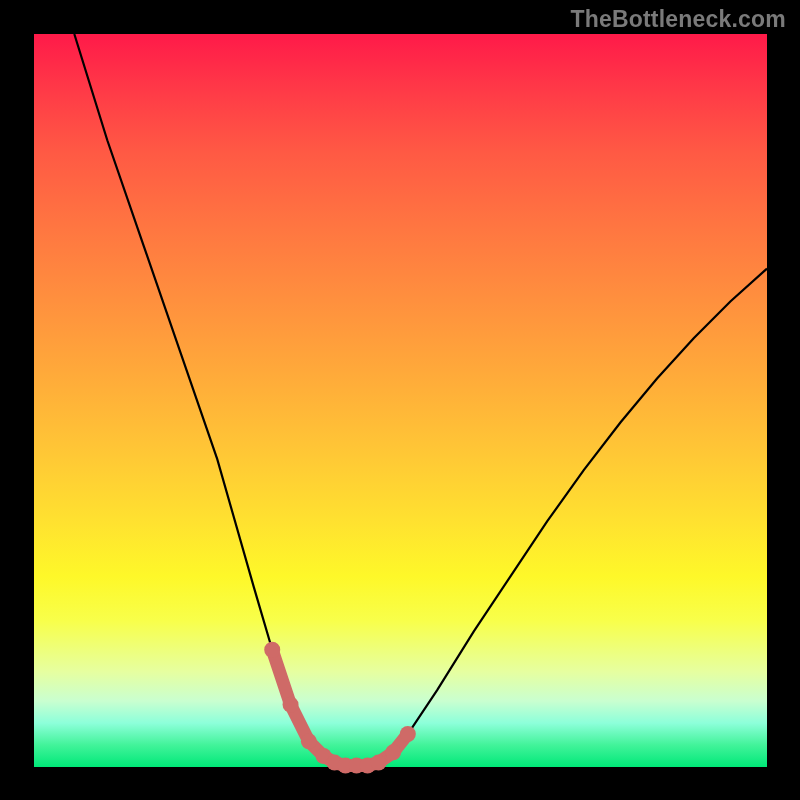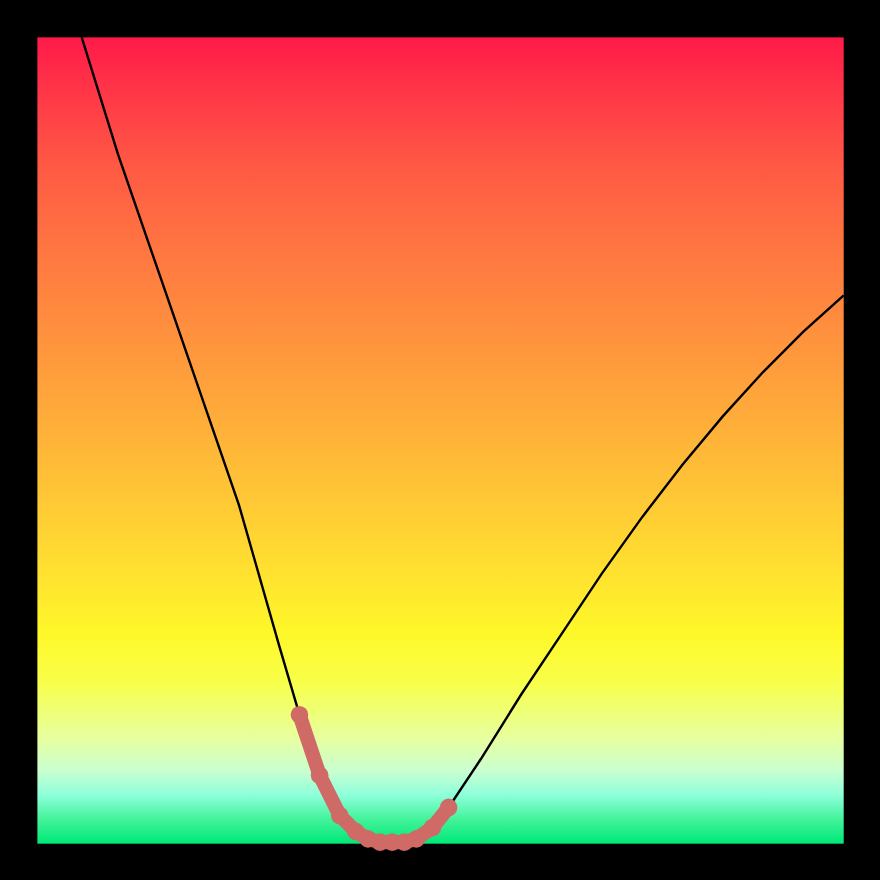--- a/index.html
+++ b/index.html
@@ -79,13 +79,14 @@
           <circle cx="311.52" cy="731.53" r="8" fill="#cf6a67"></circle>
           <circle cx="322.52" cy="731.53" r="8" fill="#cf6a67"></circle>
           <circle cx="333.51" cy="731.53" r="8" fill="#cf6a67"></circle>
           <circle cx="344.51" cy="728.60" r="8" fill="#cf6a67"></circle>
           <circle cx="359.17" cy="718.34" r="8" fill="#cf6a67"></circle>
           <circle cx="373.83" cy="700.01" r="8" fill="#cf6a67"></circle>
         </g>
     </svg>
   </div>
 
+  <div class="watermark">TheBottleneck.com</div>
 </div>
 
 </body></html>

